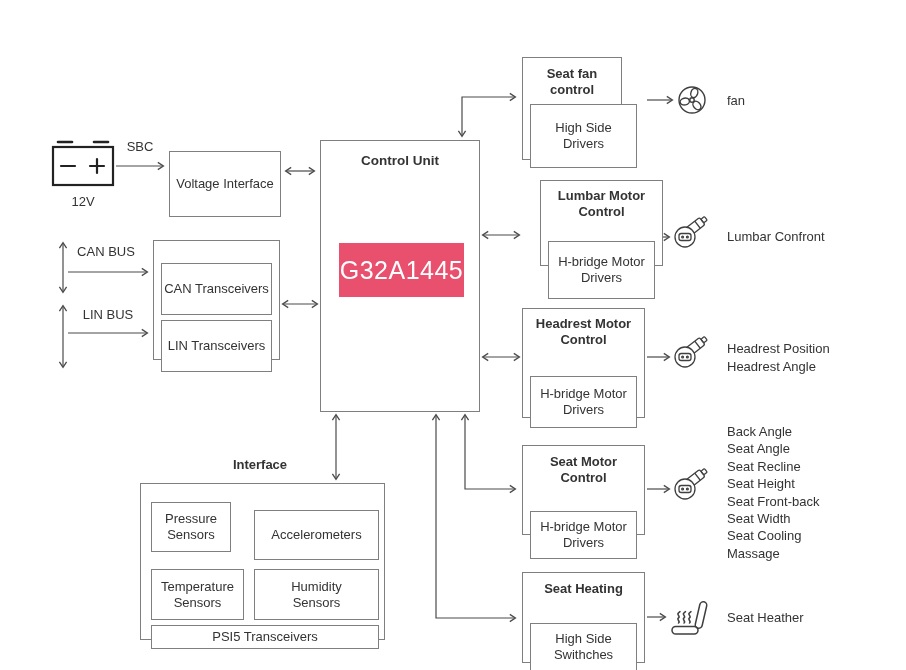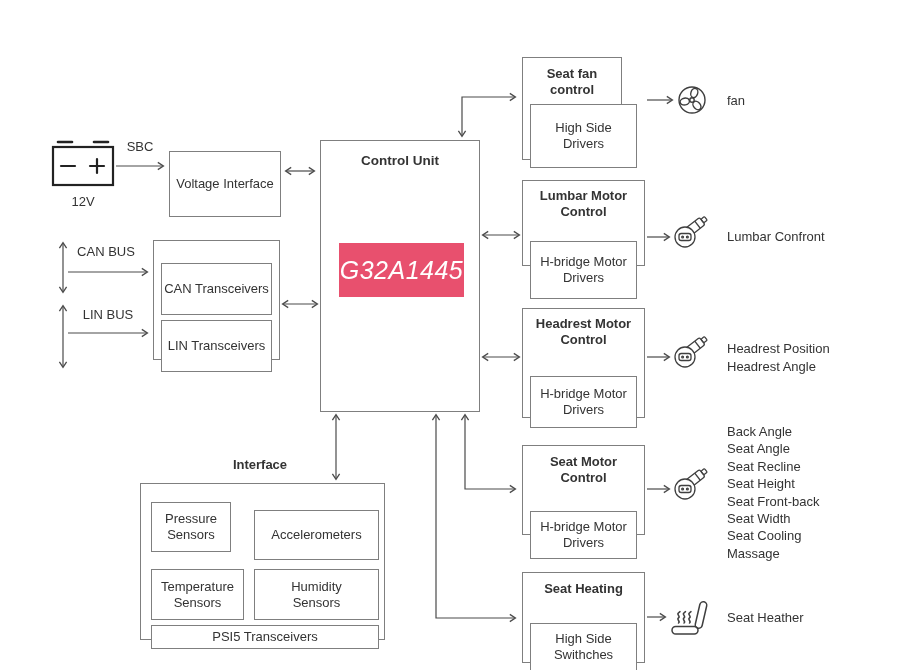--- a/index.html
+++ b/index.html
@@ -10,21 +10,21 @@
   .box{position:absolute;border:1px solid #7f7f7f;background:#fff;box-sizing:border-box;}
   .ibox{position:absolute;border:1px solid #7f7f7f;background:#fff;box-sizing:border-box;
         display:flex;align-items:center;justify-content:center;text-align:center;
         font-size:13px;line-height:16px;padding:2px;margin-top:16px;}
   .lbl{position:absolute;font-size:13px;line-height:16px;white-space:nowrap;}
   .ctr{text-align:center;}
   .ttl{position:absolute;left:0;right:0;text-align:center;font-size:13px;line-height:16px;font-weight:600;}
   .icon{position:absolute;}
   #chip{
     position:absolute;left:18px;top:102px;width:125px;height:54px;background:#e8506e;
-    color:#fff;font-size:25px;letter-spacing:.5px;display:flex;align-items:center;justify-content:center;font-style:italic;
+    color:#fff;font-size:25px;letter-spacing:.5px;display:flex;align-items:center;justify-content:center;
   }
   #connectors{position:absolute;left:0;top:0;pointer-events:none;}
 </style>
 </head>
 <body>
 
 <div id="canvas">
 
   <svg id="connectors" width="906" height="670">
     <defs>
@@ -89,21 +89,21 @@
     <g fill="none" stroke="#3f3f3f" stroke-width="1.4">
       <circle cx="17" cy="17" r="13"></circle>
       <circle cx="17" cy="17" r="2.2"></circle>
       <ellipse cx="17" cy="9.6" rx="3.4" ry="4.7" transform="rotate(18 17 17)"></ellipse>
       <ellipse cx="17" cy="9.6" rx="3.4" ry="4.7" transform="rotate(138 17 17)"></ellipse>
       <ellipse cx="17" cy="9.6" rx="3.4" ry="4.7" transform="rotate(258 17 17)"></ellipse>
     </g>
   </svg>
   <div class="lbl" style="left:727px;top:93px">fan</div>
 
-  <div class="box" style="left:522px;top:180px;width:123px;height:86px">
+  <div class="box" style="left:540px;top:180px;width:123px;height:86px">
     <div class="ttl" style="top:7px;padding:0 14px">Lumbar Motor Control</div>
     <div class="ibox" style="left:7px;top:44px;width:107px;height:58px">H-bridge Motor Drivers</div>
   </div>
   <svg class="icon" style="left:672px;top:211px" width="52" height="38">
     <g fill="none" stroke="#3f3f3f" stroke-width="1.3">
       <g transform="rotate(-38 20 18)">
         <rect x="15" y="13.5" width="18" height="9" rx="2"></rect>
         <path d="M27,13.5 V22.5"></path>
         <rect x="33" y="15.8" width="4.5" height="4.6" rx="1"></rect>
       </g>

